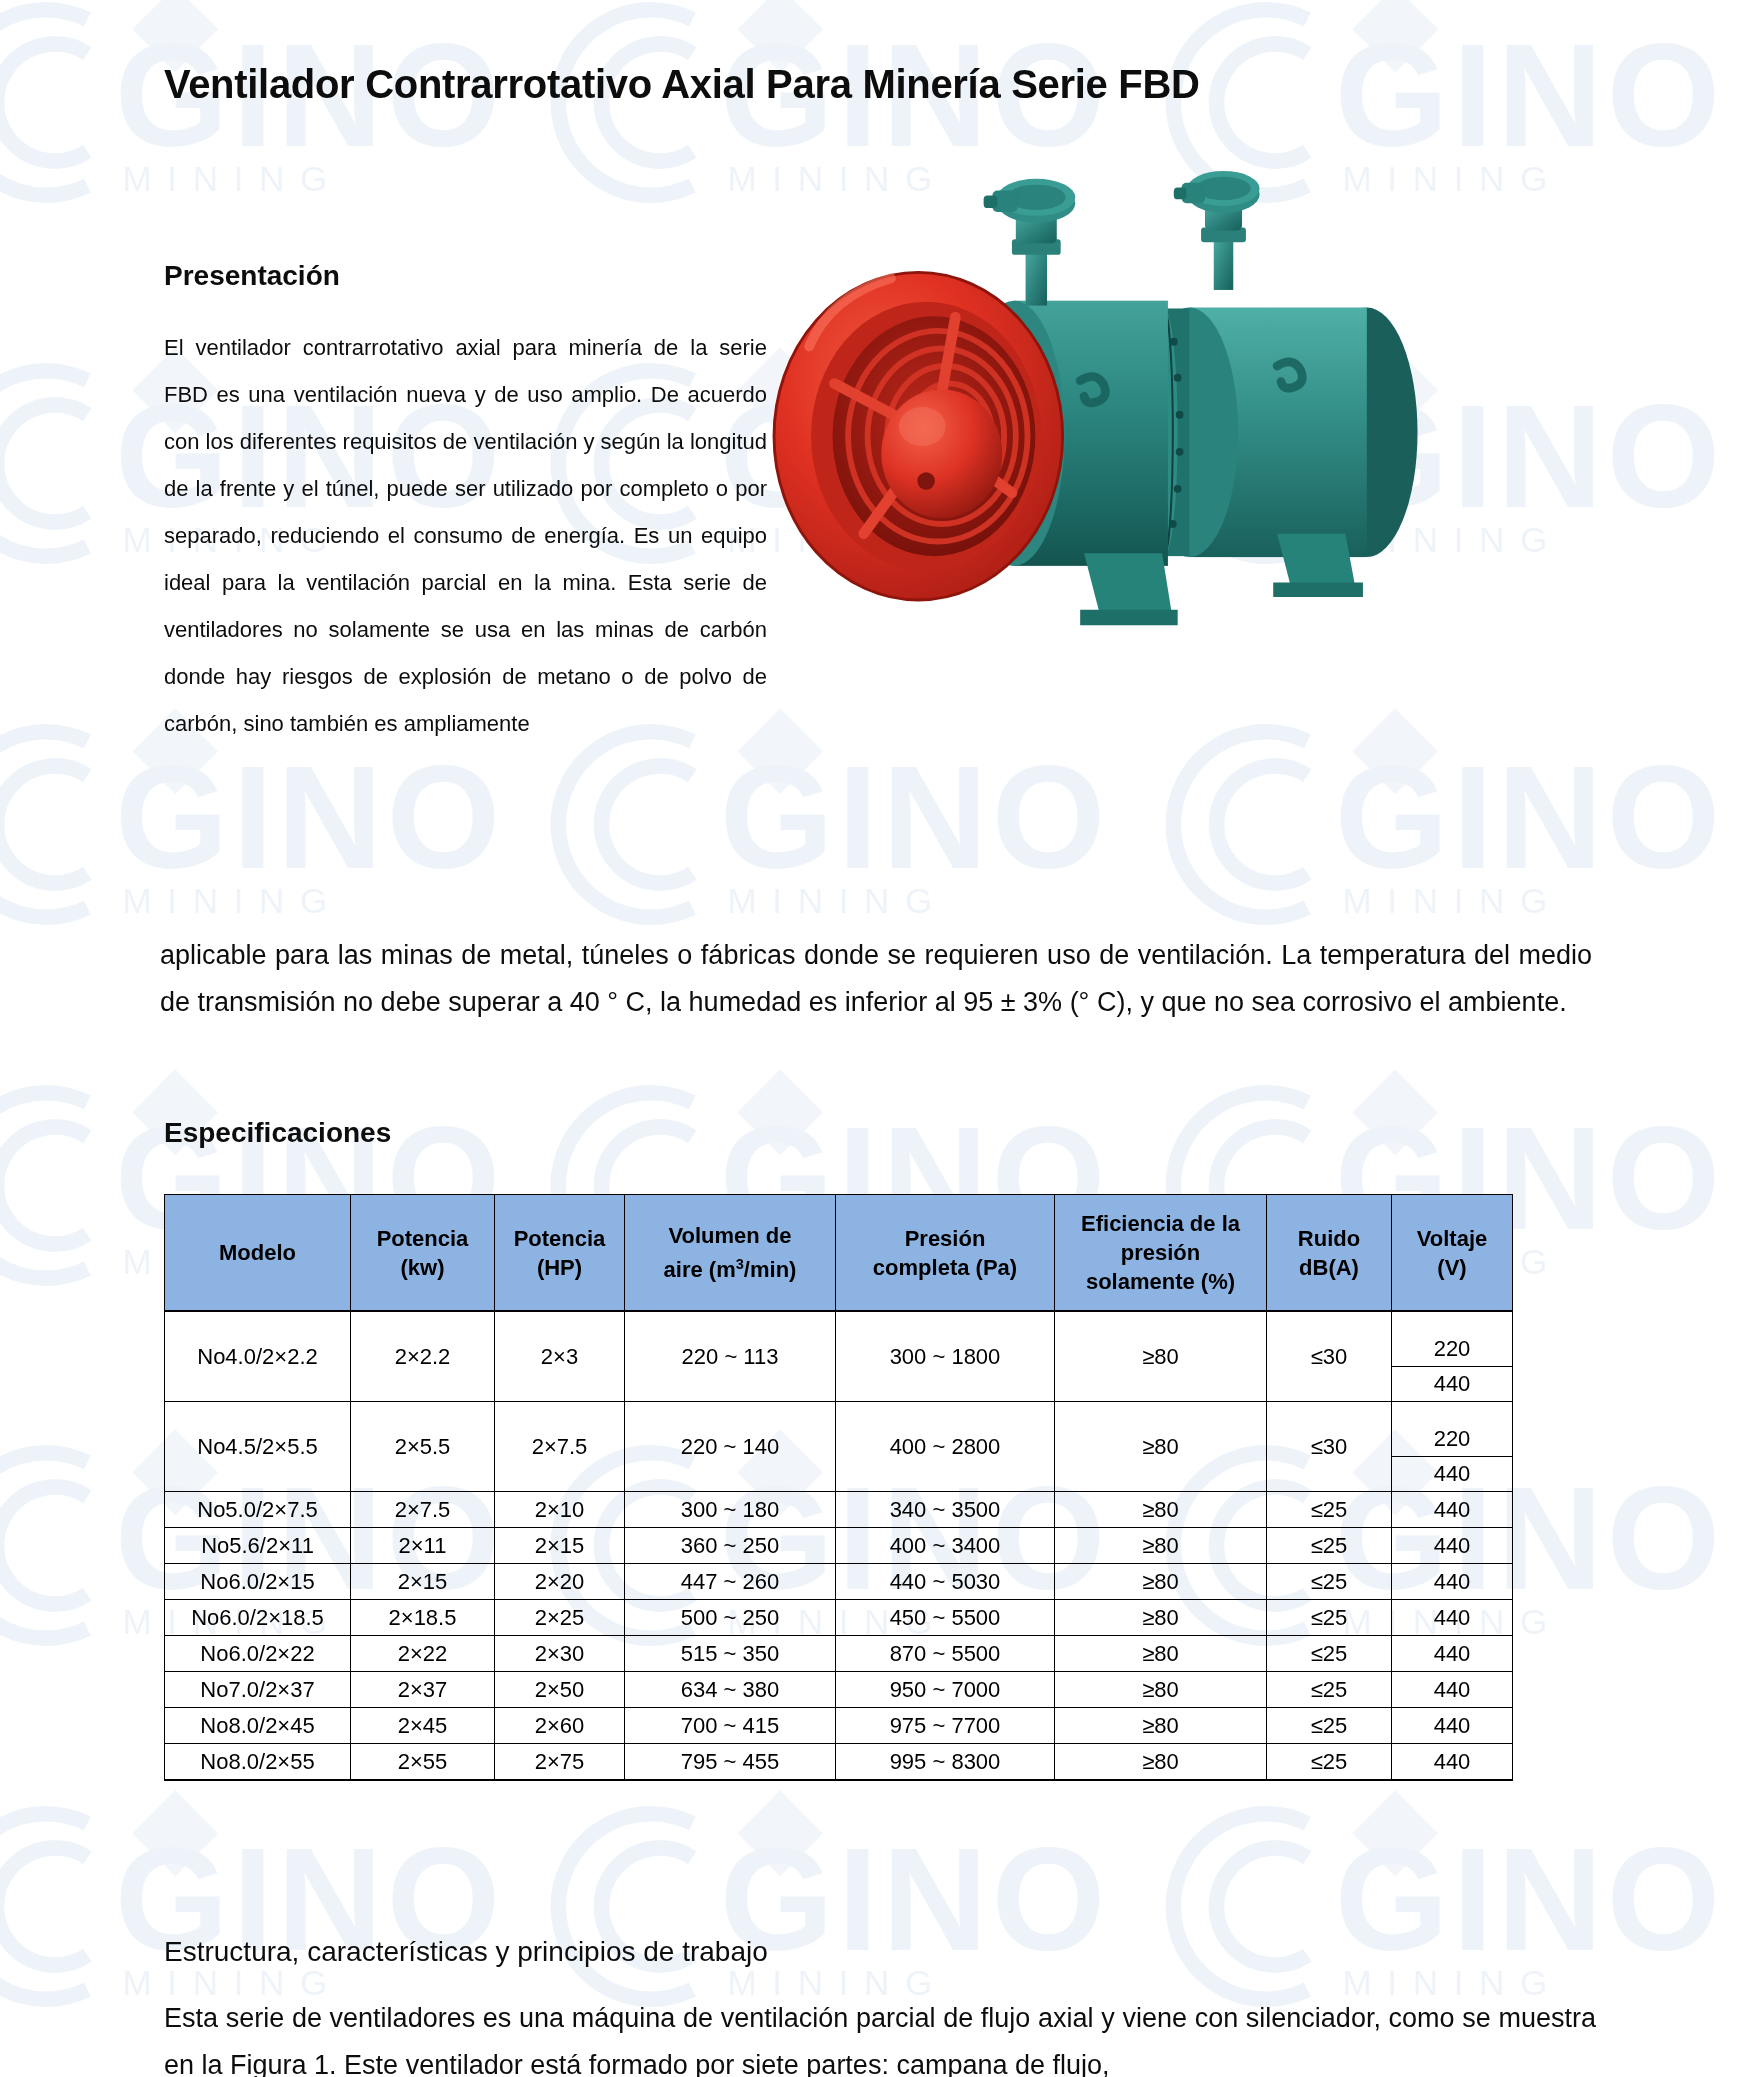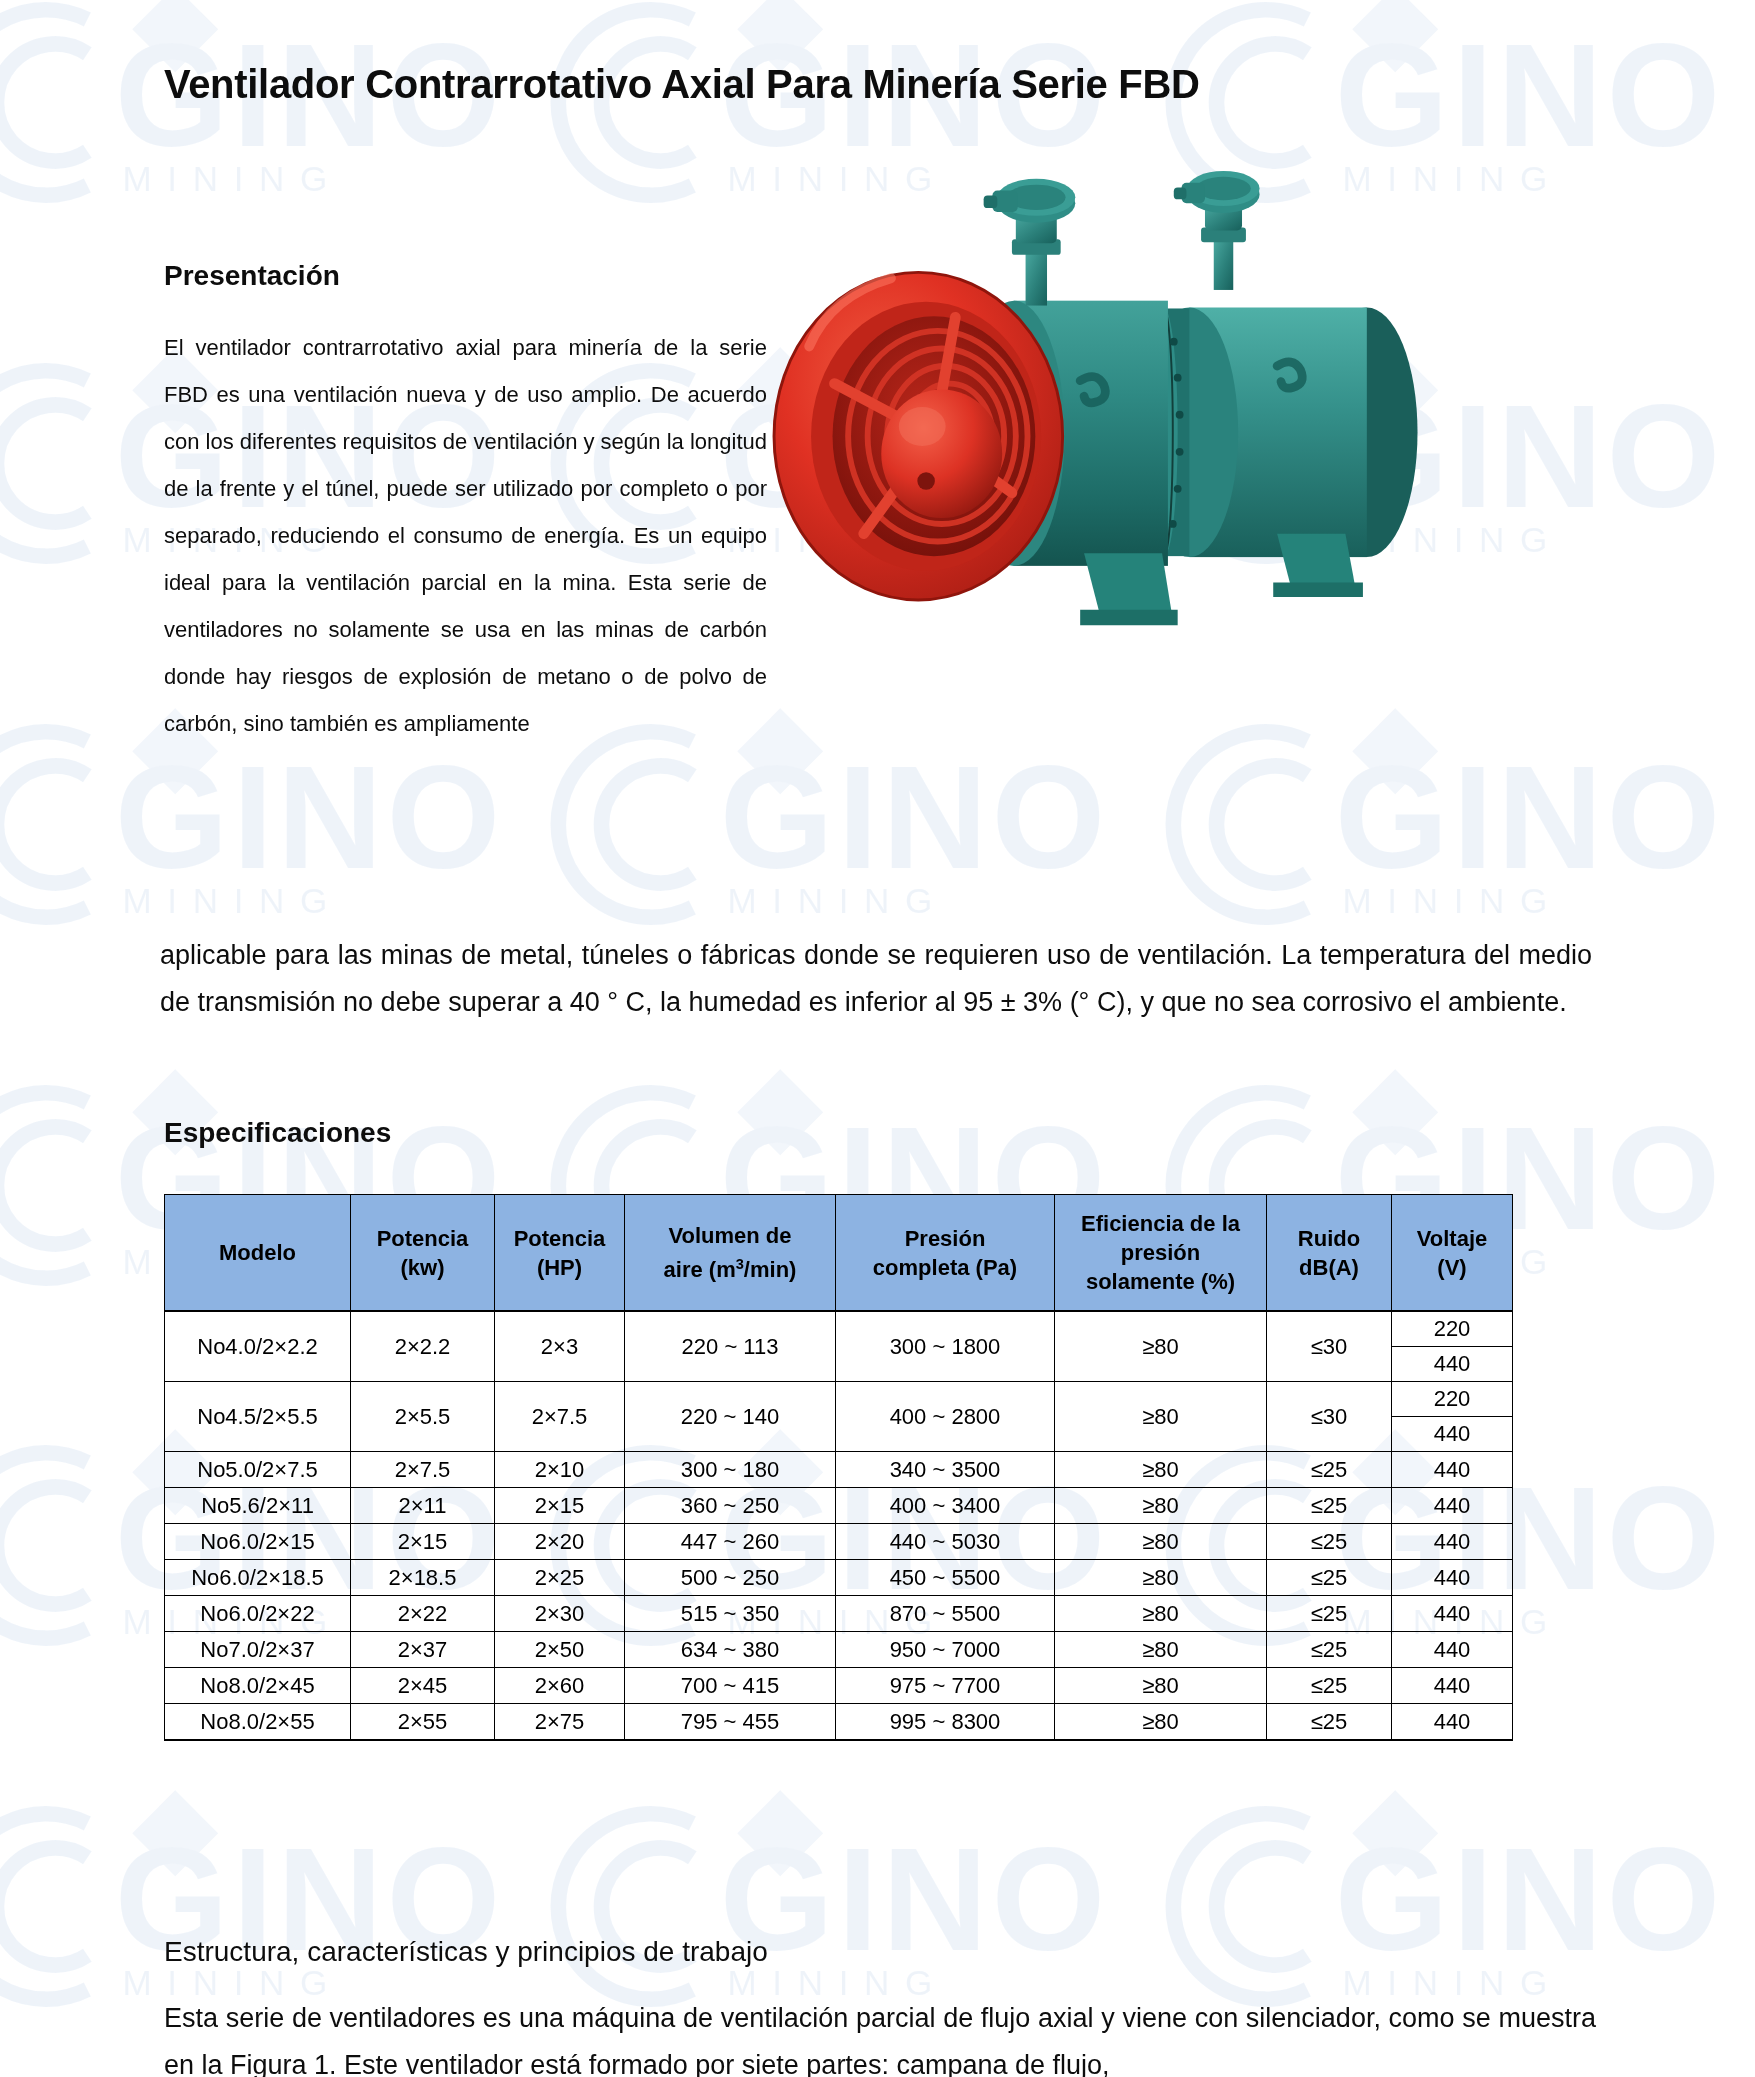--- a/index.html
+++ b/index.html
@@ -151,20 +151,21 @@
     padding: 0;
     vertical-align: middle;
   }
   td.volt-split .vhalf {
     height: 34px;
     line-height: 34px;
     display: block;
   }
   td.volt-split .vhalf.top {
     border-bottom: 1.6px solid #000000;
+    margin-top: 20px;
   }
   table.spec tbody tr:last-child td { border-bottom-width: 2.5px; }
   .sup { font-size: 14.6px; vertical-align: super; }
 
   
   #estructura-heading {
     position: absolute;
     left: 164px;
     top: 1913px;
     font-size: 28px;

